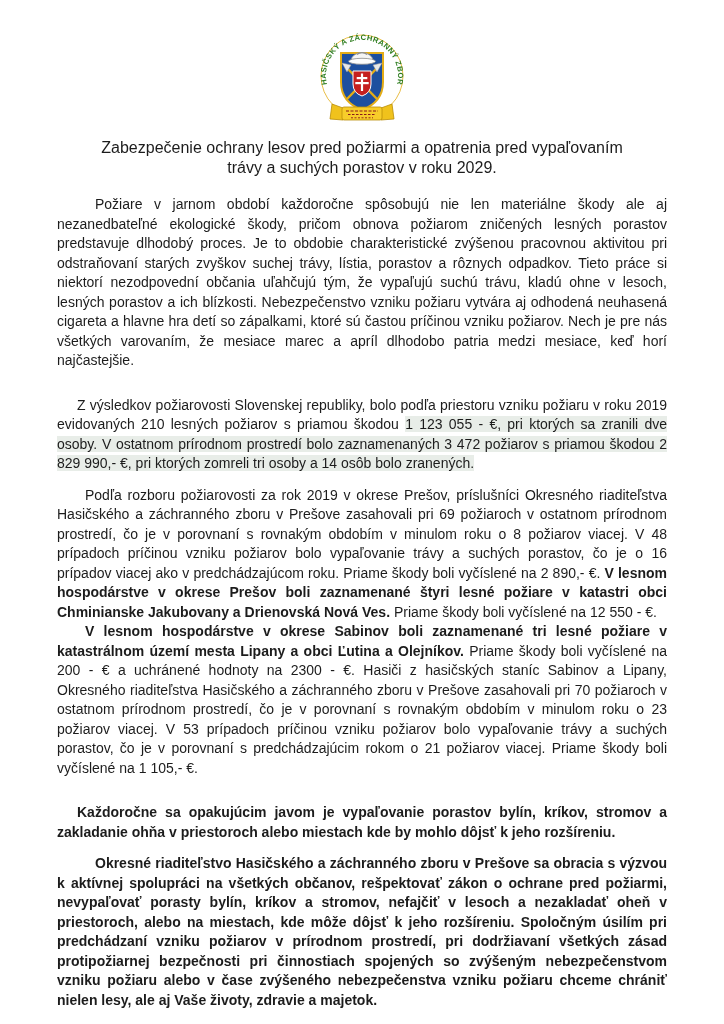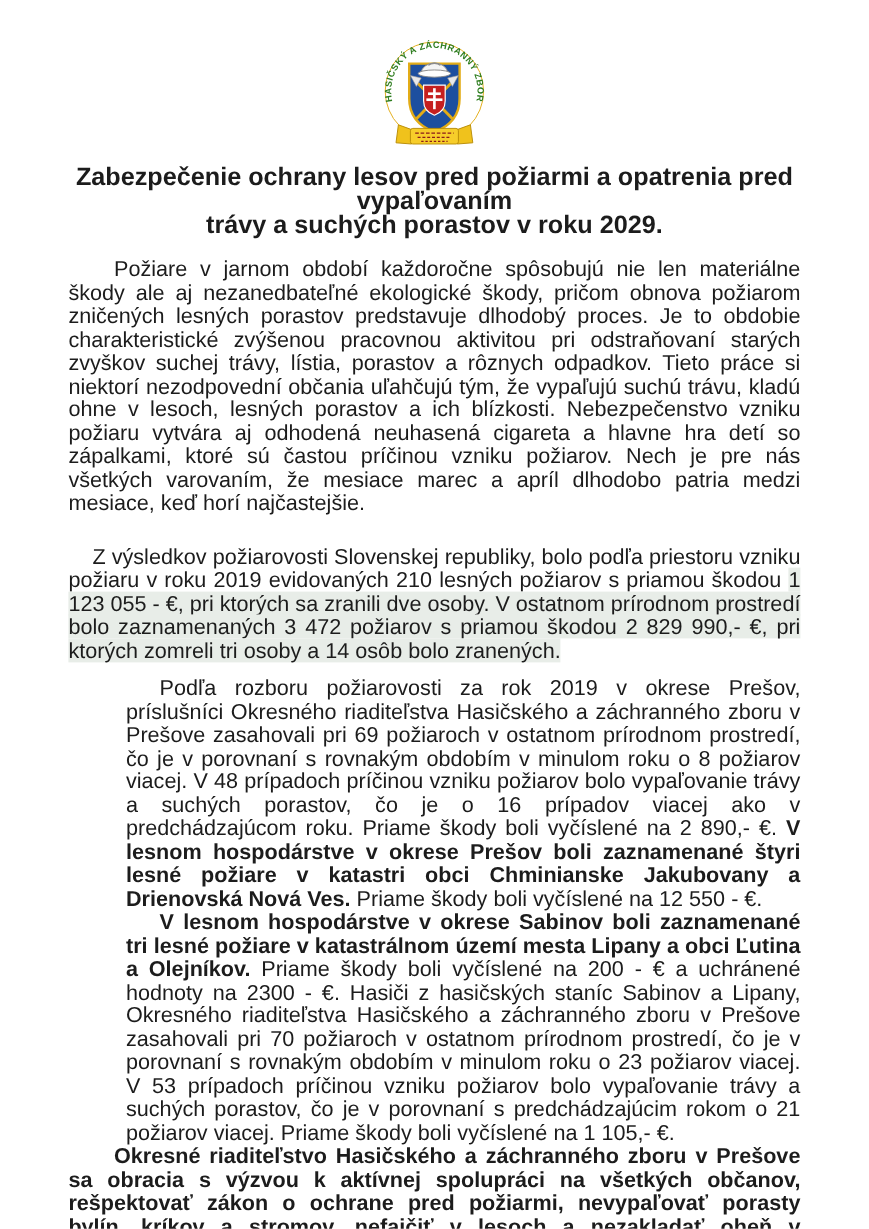--- a/index.html
+++ b/index.html
@@ -16,31 +16,31 @@
   body {
     width: 724px; height: 1024px;
     background: #ffffff;
     font-family: "Liberation Sans", sans-serif;
     color: var(--body-text);
     overflow: hidden;
   }
   .page { padding: 32px 57px 0 57px; width: 724px; height: 1024px; }
   .logo-wrap { text-align: center; margin: 0 0 6px 0; height: 100px; }
   .doc-title {
-    text-align: center; font-weight: bold;
-    font-size: 21px; line-height: 20px;
+    text-align: center; font-weight: normal;
+    font-size: 16px; line-height: 20px;
     margin: 0 0 17px 0;
   }
   .para {
     margin: 0; text-align: justify;
-    font-size: 18px; line-height: 19.5px;
+    font-size: 14px; line-height: 19.5px;
   }
   .para.gap { margin-bottom: 12px; }
   .indent-sm { text-indent: 20px; margin-top: 25px; }
-  .indent-md { text-indent: 28px; margin-left: 48px; }
+  .indent-md { text-indent: 28px; }
   .indent-lg { text-indent: 38px; }
   .bold { font-weight: bold; }
   .hl { background: var(--highlight); }
   .footer {
     margin-top: 10px;
     font-size: 11px; line-height: 16px;
     color: var(--footer-text);
     text-align: right;
   }
 </style>
@@ -97,18 +97,19 @@
   <p class="doc-title">
     <span>Zabezpečenie ochrany lesov pred požiarmi a opatrenia pred vypaľovaním</span><br>
     <span>trávy a suchých porastov v roku 2029.</span>
   </p>
 
   <div id="document-body">
       <p class="para indent-lg gap"><span>Požiare v jarnom období každoročne spôsobujú nie len materiálne škody ale aj nezanedbateľné ekologické škody, pričom obnova požiarom zničených lesných porastov predstavuje dlhodobý proces. Je to obdobie charakteristické zvýšenou pracovnou aktivitou pri odstraňovaní starých zvyškov suchej trávy, lístia, porastov a rôznych odpadkov. Tieto práce si niektorí nezodpovední občania uľahčujú tým, že vypaľujú suchú trávu, kladú ohne v lesoch, lesných porastov a ich blízkosti. Nebezpečenstvo vzniku požiaru vytvára aj odhodená neuhasená cigareta a hlavne hra detí so zápalkami, ktoré sú častou príčinou vzniku požiarov. Nech je pre nás všetkých varovaním, že mesiace marec a apríl dlhodobo patria medzi mesiace, keď horí najčastejšie.</span></p>
       <p class="para indent-sm gap"><span>Z výsledkov požiarovosti Slovenskej republiky, bolo podľa priestoru vzniku požiaru v roku 2019 evidovaných 210 lesných požiarov s priamou škodou </span><span class="hl">1 123 055 - €, pri ktorých sa zranili dve osoby. V ostatnom prírodnom prostredí bolo zaznamenaných 3 472 požiarov s priamou škodou 2 829 990,- €, pri ktorých zomreli tri osoby a 14 osôb bolo zranených.</span></p>
       <p class="para indent-md"><span>Podľa rozboru požiarovosti za rok 2019 v okrese Prešov, príslušníci Okresného riaditeľstva  Hasičského a záchranného zboru v Prešove zasahovali pri 69 požiaroch v ostatnom prírodnom prostredí, čo je v porovnaní s rovnakým obdobím v minulom roku o 8 požiarov viacej. V 48 prípadoch príčinou vzniku požiarov bolo vypaľovanie trávy a suchých porastov, čo je o 16 prípadov viacej ako v predchádzajúcom roku. Priame škody boli vyčíslené na 2 890,- €. </span><span class="bold">V lesnom hospodárstve v okrese Prešov boli zaznamenané štyri lesné požiare v katastri obci Chminianske Jakubovany a Drienovská Nová Ves.</span><span> Priame škody boli vyčíslené  na 12 550 - €.</span></p>
       <p class="para indent-md"><span class="bold">V lesnom hospodárstve v okrese Sabinov boli zaznamenané tri lesné požiare v katastrálnom území mesta Lipany a obci Ľutina a Olejníkov.</span><span> Priame škody boli vyčíslené  na 200 - € a uchránené hodnoty na 2300 - €. Hasiči z hasičských staníc Sabinov a Lipany, Okresného riaditeľstva Hasičského a záchranného  zboru v Prešove zasahovali pri 70 požiaroch v ostatnom prírodnom prostredí, čo je v porovnaní s rovnakým obdobím v minulom roku o  23 požiarov viacej. V  53 prípadoch príčinou vzniku požiarov bolo vypaľovanie trávy a suchých porastov, čo je v porovnaní s predchádzajúcim rokom o 21 požiarov viacej. Priame škody boli vyčíslené  na 1 105,- €.</span></p>
+      <p class="para indent-sm gap"><span class="bold">Každoročne sa opakujúcim javom je vypaľovanie porastov bylín, kríkov, stromov a zakladanie ohňa v priestoroch alebo miestach kde by mohlo dôjsť k jeho rozšíreniu.</span></p>
       <p class="para indent-lg gap"><span class="bold">Okresné riaditeľstvo Hasičského a záchranného zboru v Prešove sa obracia s výzvou k aktívnej spolupráci na všetkých občanov, rešpektovať zákon o ochrane pred požiarmi, nevypaľovať porasty bylín, kríkov a stromov, nefajčiť v lesoch a nezakladať oheň v priestoroch, alebo na miestach, kde môže dôjsť k jeho rozšíreniu. Spoločným úsilím pri predchádzaní vzniku požiarov v prírodnom prostredí, pri dodržiavaní všetkých zásad protipožiarnej bezpečnosti pri činnostiach spojených so zvýšeným nebezpečenstvom vzniku požiaru alebo v čase zvýšeného nebezpečenstva vzniku požiaru chceme chrániť nielen lesy, ale aj Vaše životy, zdravie a majetok.</span></p>
     </div>
 
   <p class="footer">Spracoval: npor. Ľubomír Kijovský – samostatný inšpektor oddelenia požiarnej prevencie OR HaZZ v Prešove.</p>
 
 </div>
 
 </body></html>

